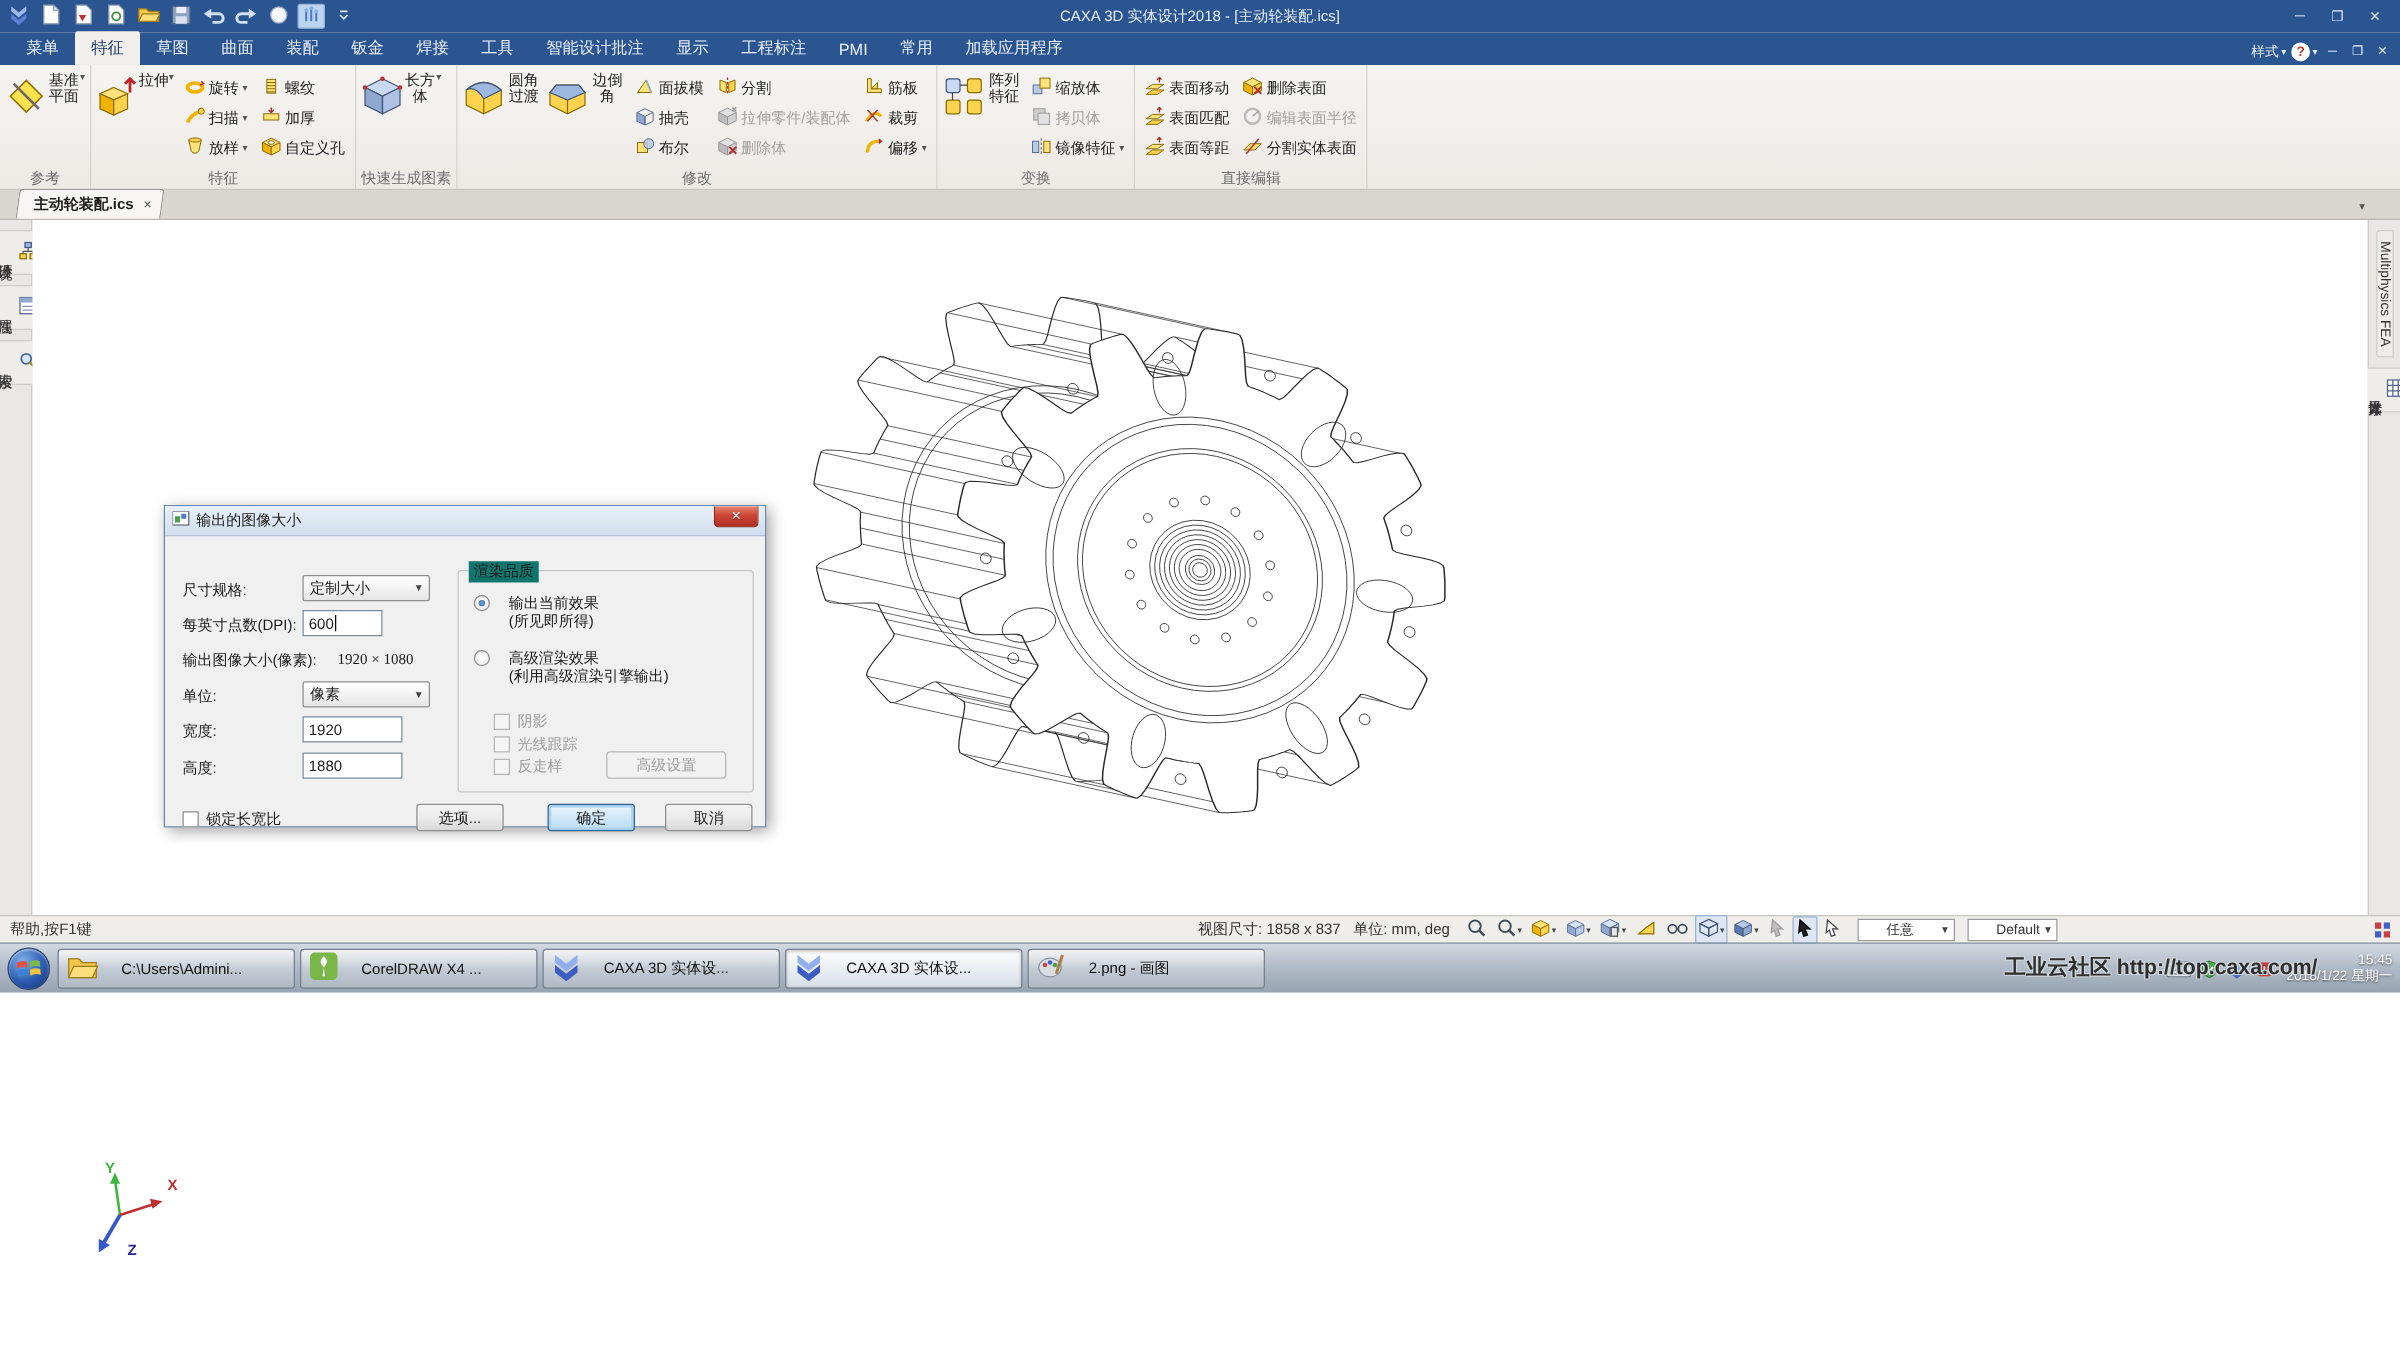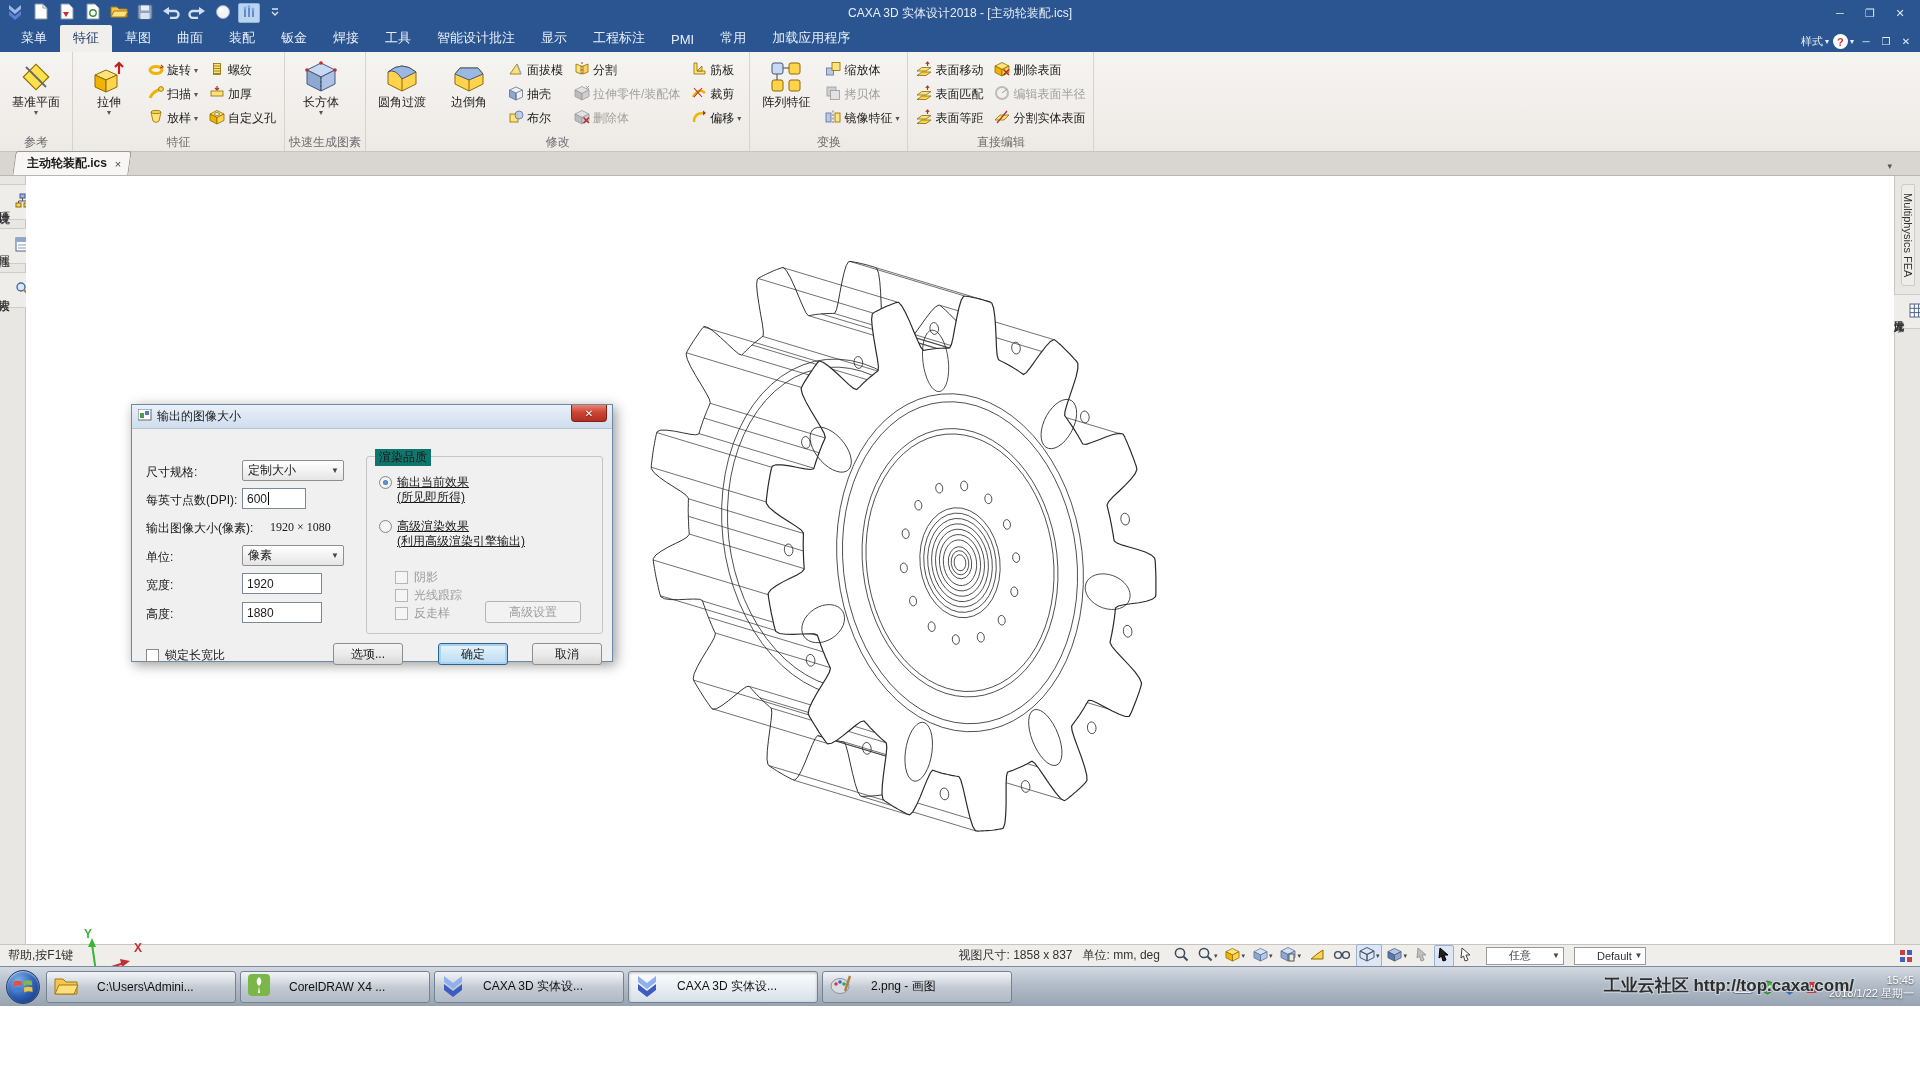--- a/index.html
+++ b/index.html
@@ -1,18 +1,18 @@
 <!DOCTYPE html>
 <html><head>
 <meta charset="utf-8">
 <style>
   * { margin:0; padding:0; box-sizing:border-box; }
   html,body { width:1920px; height:1080px; overflow:hidden; }
   body { font-family:"Liberation Sans","DejaVu Sans",sans-serif; font-size:12px; }
-  #app { width:1920px; height:1006px; display:flex; flex-direction:column; background:#f1efec; }
+  #app { width:1920px; height:794px; display:flex; flex-direction:column; background:#f1efec; }
 
   
   .titlebar { height:26px; background:#2a5591; display:flex; align-items:center; position:relative; flex:none; }
   .qat { display:flex; align-items:center; gap:4px; padding-left:4px; }
   .qat-btn { width:22px; height:20px; display:flex; align-items:center; justify-content:center; border-radius:2px; }
   .qat-btn.hl { background:#bcd4ee; border:1px solid #8fb4dc; }
   .win-title { position:absolute; left:0; right:0; text-align:center; color:#e8eef8; font-size:12px; pointer-events:none; }
   .win-ctrls { margin-left:auto; display:flex; align-items:center; gap:2px; padding-right:6px; z-index:2; }
   .wc { width:28px; height:18px; color:#dce6f4; display:flex; align-items:center; justify-content:center; font-size:11px; border-radius:2px; }
 
@@ -24,21 +24,21 @@
   .menu-right { margin-left:auto; display:flex; align-items:center; gap:4px; padding:0 6px 3px 0; color:#e8eef8; }
   .menu-right .mr { display:flex; align-items:center; font-size:11px; gap:2px; }
   .helpq { width:15px; height:15px; background:#fff; color:#c0392b; border-radius:50%; font-weight:bold; font-size:11px; display:flex; align-items:center; justify-content:center; }
   .mini-wc { width:16px; height:14px; display:flex; align-items:center; justify-content:center; font-size:10px; color:#e8eef8; }
 
   
   .ribbon { height:100px; background:linear-gradient(#f6f4f1,#edeae6); border-bottom:1px solid #c8c5c0; display:flex; flex:none; }
   .rgroup { display:flex; flex-direction:column; border-right:1px solid #d6d3ce; padding:2px 4px 0 4px; }
   .ritems { display:flex; align-items:flex-start; gap:3px; flex:1; }
   .rlabel { text-align:center; color:#6e6e6e; font-size:12px; height:17px; line-height:16px; }
-  .bigbtn { width:64px; display:flex; flex-direction:column; align-items:center; padding-top:4px; border-radius:2px; cursor:default; }
+  .bigbtn { width:64px; display:flex; align-items:flex-start; padding-top:4px; border-radius:2px; cursor:default; }
   .bicon { height:38px; display:flex; align-items:center; justify-content:center; }
   .blabel { font-size:12px; color:#222; text-align:center; line-height:13px; }
   .bdrop { font-size:8px; color:#555; line-height:8px; }
   .scol { display:flex; flex-direction:column; padding-top:4px; }
   .smallbtn { display:flex; align-items:center; gap:3px; height:24px; padding:0 4px; border-radius:2px; white-space:nowrap; cursor:default; }
   .slabel { font-size:12px; color:#222; }
   .sdrop { font-size:8px; color:#555; }
   .smallbtn.dis .slabel { color:#a2a09d; }
 
   
@@ -67,21 +67,21 @@
   .dlg-close { position:absolute; right:5px; top:0; width:36px; height:17px; background:linear-gradient(#e8856f,#cc4634 45%,#b02f22); border:1px solid #8d2014; border-top:none; border-radius:0 0 4px 4px; display:flex; align-items:center; justify-content:center; color:#fff; font-size:10px; font-weight:bold; text-shadow:0 1px 1px rgba(0,0,0,.5); }
   .dlg-body { position:relative; height:233px; font-size:12px; color:#1a1a1a; }
   .dl { position:absolute; left:14px; }
   .combo { position:absolute; height:21px; background:linear-gradient(#ffffff,#f0f0f0 60%,#e5e5e5); border:1px solid #8e8f8f; border-radius:2px; display:flex; align-items:center; padding-left:5px; }
   .combo-arrow { margin-left:auto; width:16px; text-align:center; font-size:8px; color:#444; }
   .tinput { position:absolute; height:21px; background:#fff; border:1px solid #7a8a99; display:flex; align-items:center; padding-left:4px; }
   .caret { width:1px; height:13px; background:#000; margin-left:1px; }
   .stext { position:absolute;font-family:Liberation Serif, serif; }
   .groupbox { position:absolute; left:234px; top:27px; width:237px; height:178px; border:1px solid #c5c5c5; border-radius:3px; }
   .groupbox-label { position:absolute; top:-8px; left:8px; background:#0f766e; padding:0 4px; }
-  .radio-row { position:absolute; display:flex; gap:5px; align-items:flex-start;text-decoration:underline; }
+  .radio-row { position:absolute; display:flex; gap:15px; align-items:flex-start; }
   .radio { width:13px; height:13px; border:1px solid #8a8a8a; border-radius:50%; background:radial-gradient(#fff,#e8e8e8); flex:none; margin-top:1px; position:relative; }
   .radio.sel::after { content:""; position:absolute; inset:3px; border-radius:50%; background:radial-gradient(#6fa5dd,#2a64a8); }
   .radio-text { line-height:15px; }
   .cb-row { position:absolute; display:flex; gap:6px; align-items:center; }
   .cbox { width:13px; height:13px; border:1px solid #8a8a8a; background:#fff; flex:none; }
   .cb-row.dis .cbox { border-color:#b5b5b5; background:#f5f5f5; }
   .cb-row.dis span { color:#9d9d9d; }
   .dbtn { position:absolute; height:22px; background:linear-gradient(#f4f4f4,#ebebeb 50%,#d8d8d8); border:1px solid #8e8e8e; border-radius:3px; display:flex; align-items:center; justify-content:center; font-size:12px; color:#1a1a1a; }
   .dbtn.def { border:1px solid #2c628b; box-shadow:0 0 0 2px #a8d2f0 inset; background:linear-gradient(#eaf5fd,#d0e8f8 50%,#bcdcf4); }
   .dbtn.dis { color:#9d9d9d; border-color:#b5b5b5; background:#f2f2f2; }

